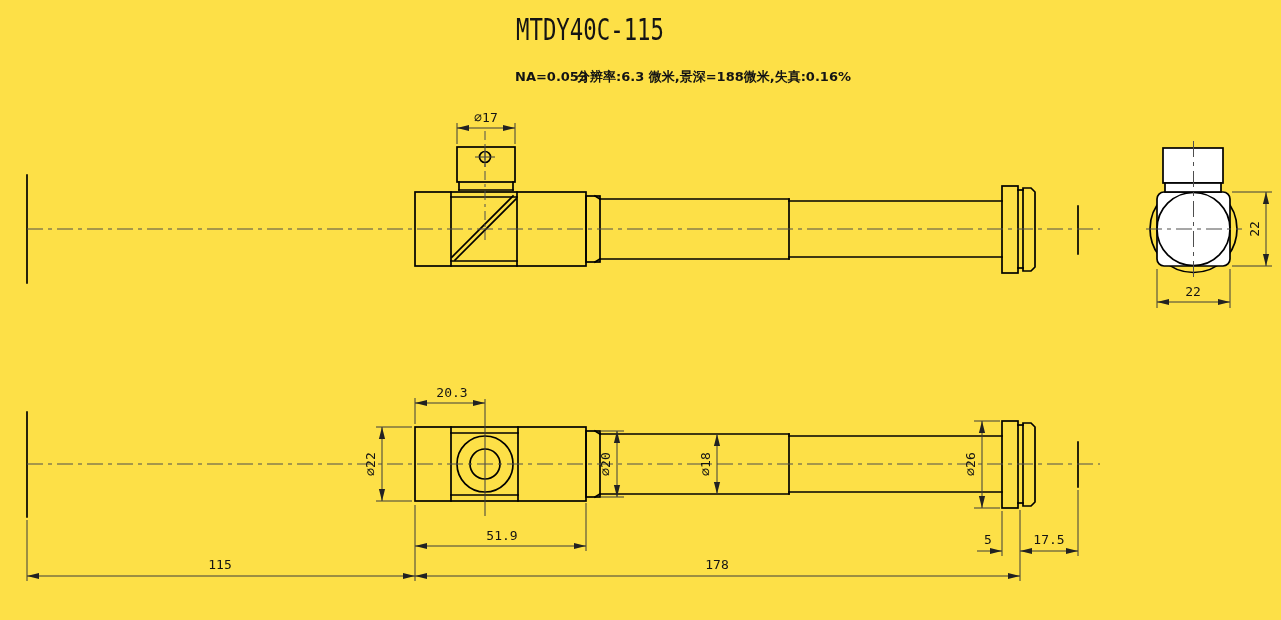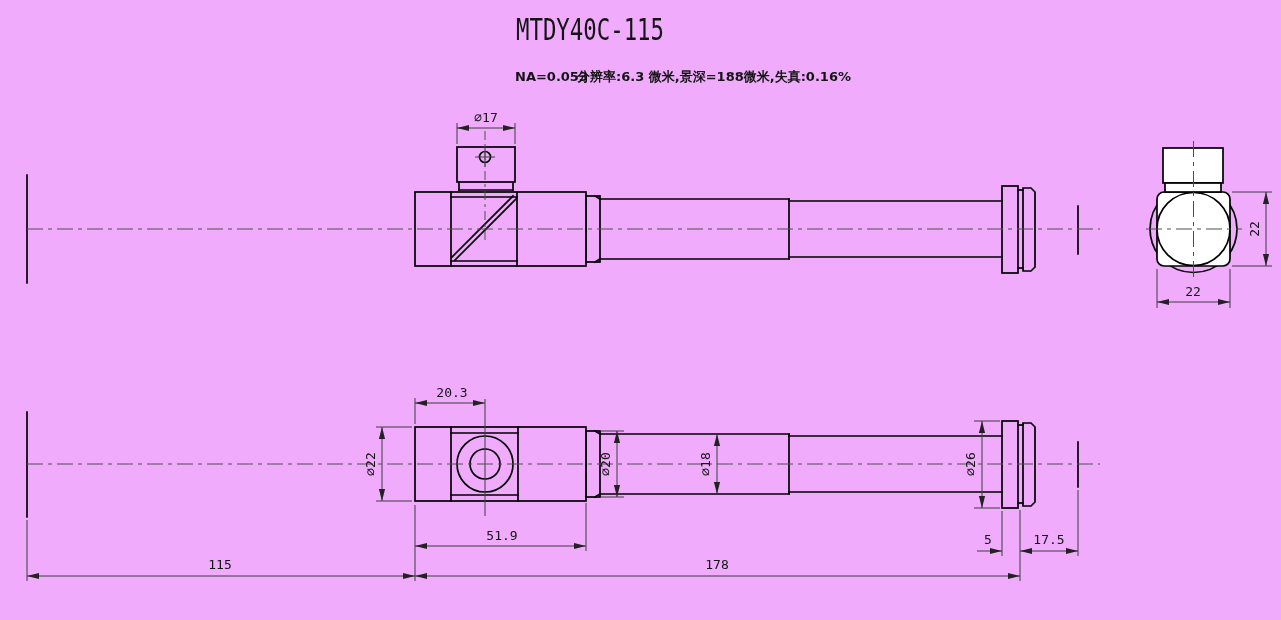--- a/index.html
+++ b/index.html
@@ -1,16 +1,16 @@
 <!DOCTYPE html>
 <html><head>
 <meta charset="utf-8">
 <style>
   html,body{margin:0;padding:0;background:#ffffff;}
-  .stage{position:relative;width:1281px;height:620px;background:#f0abfc;overflow:hidden;
+  .stage{position:relative;width:1281px;height:620px;background:#fde047;overflow:hidden;
          font-family:"DejaVu Sans", sans-serif;}
   svg{display:block}
   .g  {stroke:#000;stroke-width:1.7;fill:none;stroke-linecap:square;}
   .gf {stroke:#000;stroke-width:1.7;fill:#fff;stroke-linecap:square;}
   .t  {stroke:#3c3c3c;stroke-width:1;fill:none;stroke-linecap:butt;}
   .cl {stroke:#4e4e4e;stroke-width:1;fill:none;stroke-dasharray:16 5 4 5;}
   .cls{stroke:#4e4e4e;stroke-width:1;fill:none;stroke-dasharray:9 4 3 4;}
   text{fill:#141414;font-family:"DejaVu Sans Mono","Liberation Mono",monospace;}
   .dim{font-size:13px;}
   .ttl{font-size:30px;letter-spacing:0px;}

